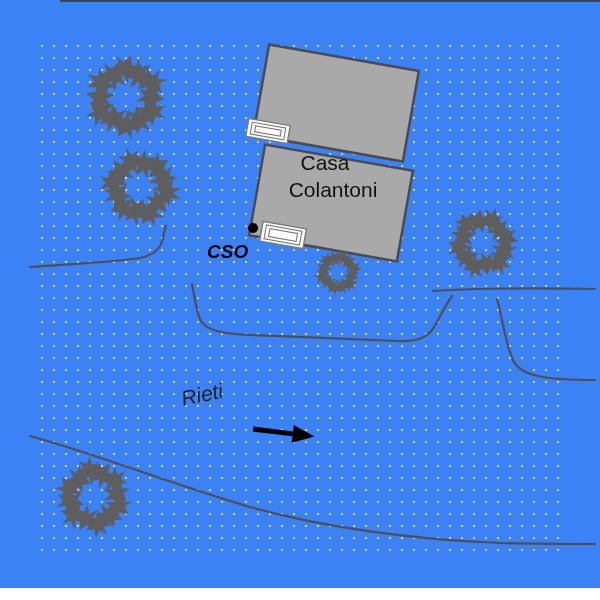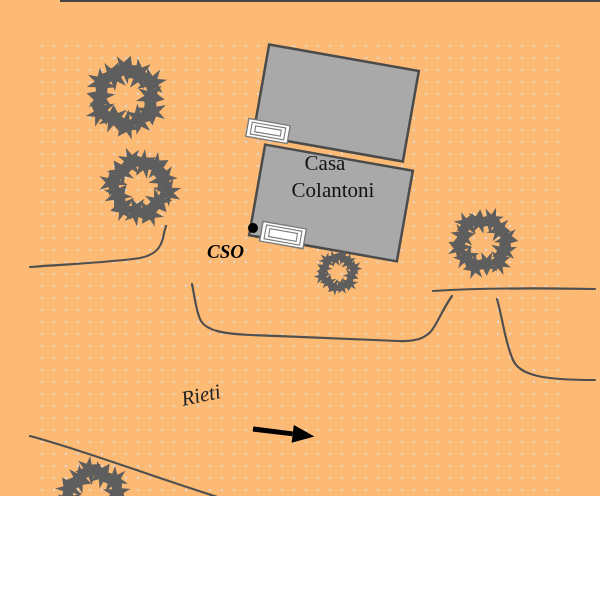--- a/index.html
+++ b/index.html
@@ -1,19 +1,19 @@
 <!DOCTYPE html>
 <html><head>
 <meta charset="utf-8">
 <style>
   html,body { margin:0; padding:0; background:#fff; }
   .canvas {
-    position:relative; width:600px; height:496px;
-    background:#fdba74; overflow:hidden;
-    font-family:Liberation Serif, serif;
+    position:relative; width:600px; height:588px;
+    background:#3b82f6; overflow:hidden;
+    font-family:Liberation Sans, sans-serif;
   }
   .stipple {
     position:absolute; left:36px; top:40px; width:528px; height:518px;
     background-image:
       radial-gradient(circle, #d9d9d9 0.9px, rgba(0,0,0,0) 1.1px);
     background-size:12px 12px;
   }
   svg.overlay { position:absolute; left:0; top:0; }
   .bldg-label { font-size:21px; fill:#111111; }
   .cso-label  { font-size:19px; font-weight:bold; font-style:italic; fill:#000000; }

